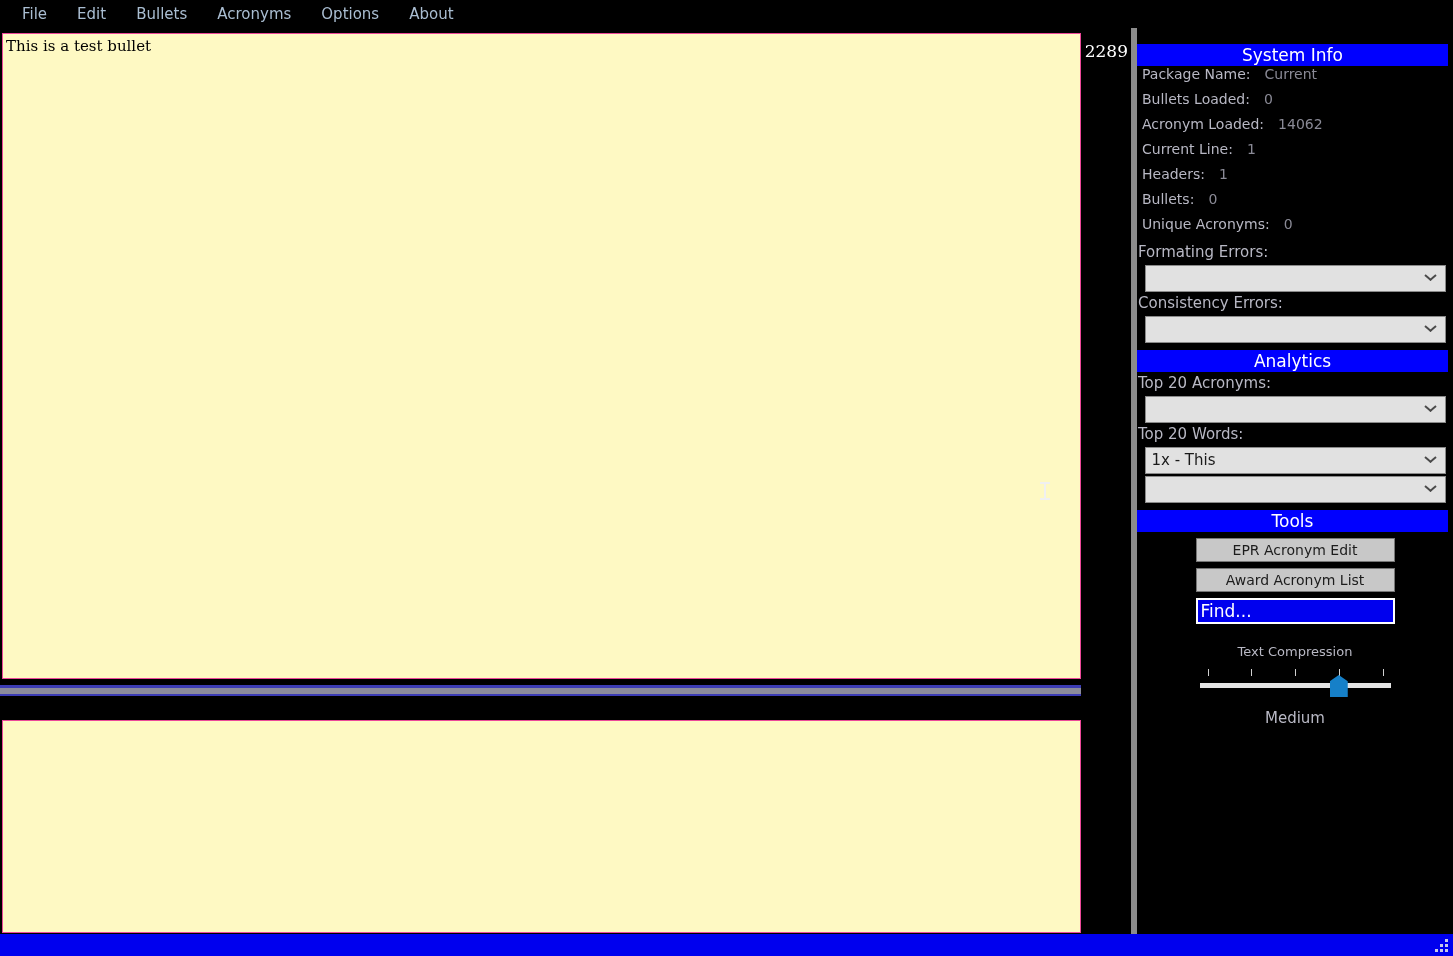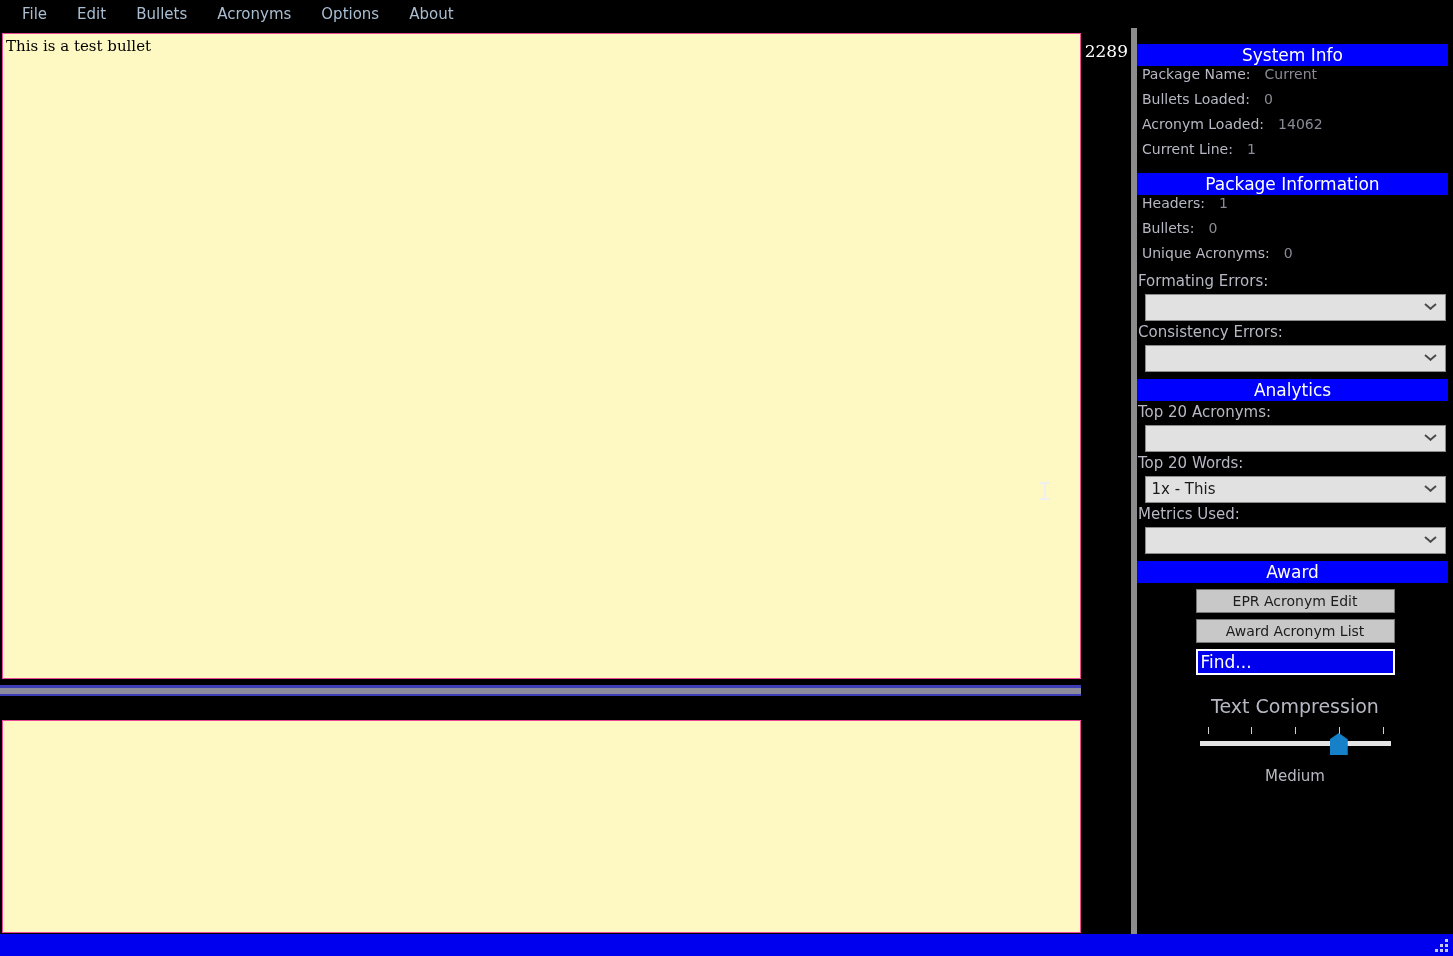--- a/index.html
+++ b/index.html
@@ -213,21 +213,21 @@
     border: 2px solid #ffffff;
     color: #ffffff;
     font-size: 17px;
     text-align: left;
     padding-left: 3px;
     height: 26px;
     line-height: 22px;
   }
   .slider-title {
     color: #b8b8c4;
-    font-size: 19px;
+    font-size: 13px;
     text-align: center;
     margin-top: 20px;
   }
   #slider-wrap {
     position: relative;
     width: 199px;
     height: 36px;
     margin: 8px auto 0 auto;
   }
   #slider-ticks i {
@@ -319,21 +319,20 @@
     </div>
     <div class="kv-row">
       <span class="kv-label">Acronym Loaded:</span>
       <span class="kv-value">14062</span>
     </div>
     <div class="kv-row">
       <span class="kv-label">Current Line:</span>
       <span class="kv-value">1</span>
     </div>
 
-    <div class="section-header">Package Information</div>
     <div class="kv-row">
       <span class="kv-label">Headers:</span>
       <span class="kv-value">1</span>
     </div>
     <div class="kv-row">
       <span class="kv-label">Bullets:</span>
       <span class="kv-value">0</span>
     </div>
     <div class="kv-row">
       <span class="kv-label">Unique Acronyms:</span>
@@ -355,27 +354,26 @@
     <div class="field-label">Top 20 Acronyms:</div>
     <div class="combo">
       <span></span>
       <span class="chev"></span>
     </div>
     <div class="field-label">Top 20 Words:</div>
     <div class="combo">
       <span>1x - This</span>
       <span class="chev"></span>
     </div>
-    <div class="field-label">Metrics Used:</div>
     <div class="combo">
       <span></span>
       <span class="chev"></span>
     </div>
 
-    <div class="section-header">Award</div>
+    <div class="section-header">Tools</div>
     <div class="tool-btn">EPR Acronym Edit</div>
     <div class="tool-btn">Award Acronym List</div>
     <div class="tool-btn find">Find...</div>
 
     <div class="slider-title">Text Compression</div>
     <div id="slider-wrap">
       <div id="slider-ticks">
           <i style="left: 12px;"></i>
           <i style="left: 55.75px;"></i>
           <i style="left: 99.5px;"></i>

